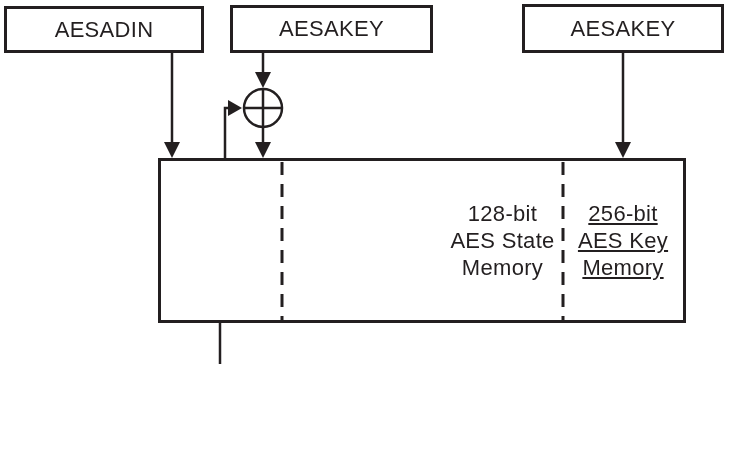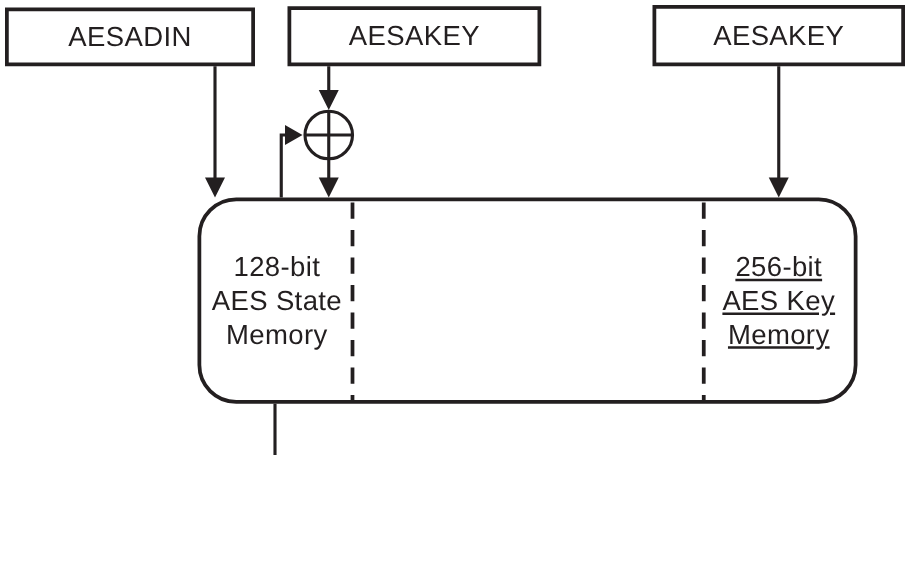--- a/index.html
+++ b/index.html
@@ -35,22 +35,21 @@
   }
   #box-aesadin  { left: 4px;   top: 6px;   width: 200px; height: 47px; }
   #box-aesaxdin { left: 230px; top: 5px;   width: 203px; height: 48px; }
   #box-aesakey  { left: 522px; top: 4px;   width: 202px; height: 49px; }
   #box-aesadout { left: 119px; top: 408px; width: 201px; height: 49px; }
   #box-core {
     left: 158px; top: 158px; width: 528px; height: 165px;
     display: flex;
     flex-direction: row;
     align-items: stretch;
-    justify-content: space-between;
-    border-radius: 31px;
+    justify-content: flex-end;
   }
   .core-section {
     display: flex;
     align-items: center;
     justify-content: center;
     text-align: center;
     color: var(--ink);
     font-size: 22px;
     line-height: 27px;
     white-space: pre-line;

